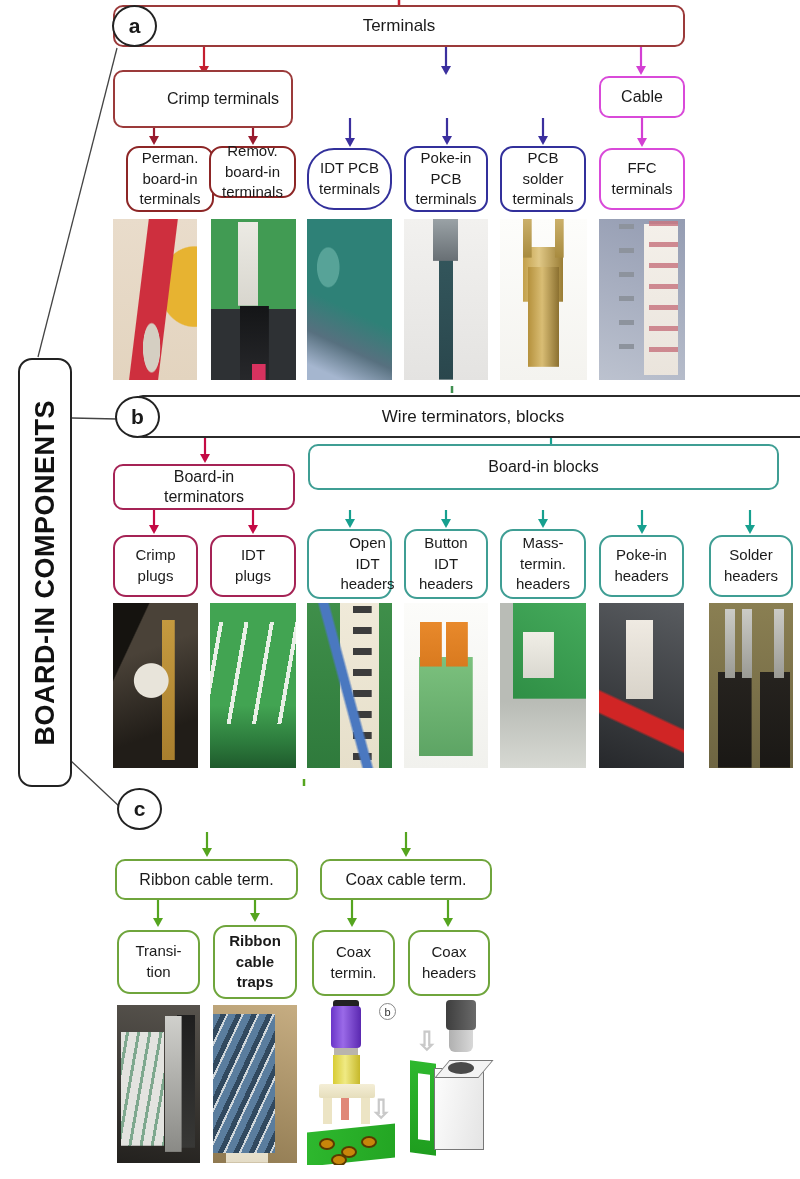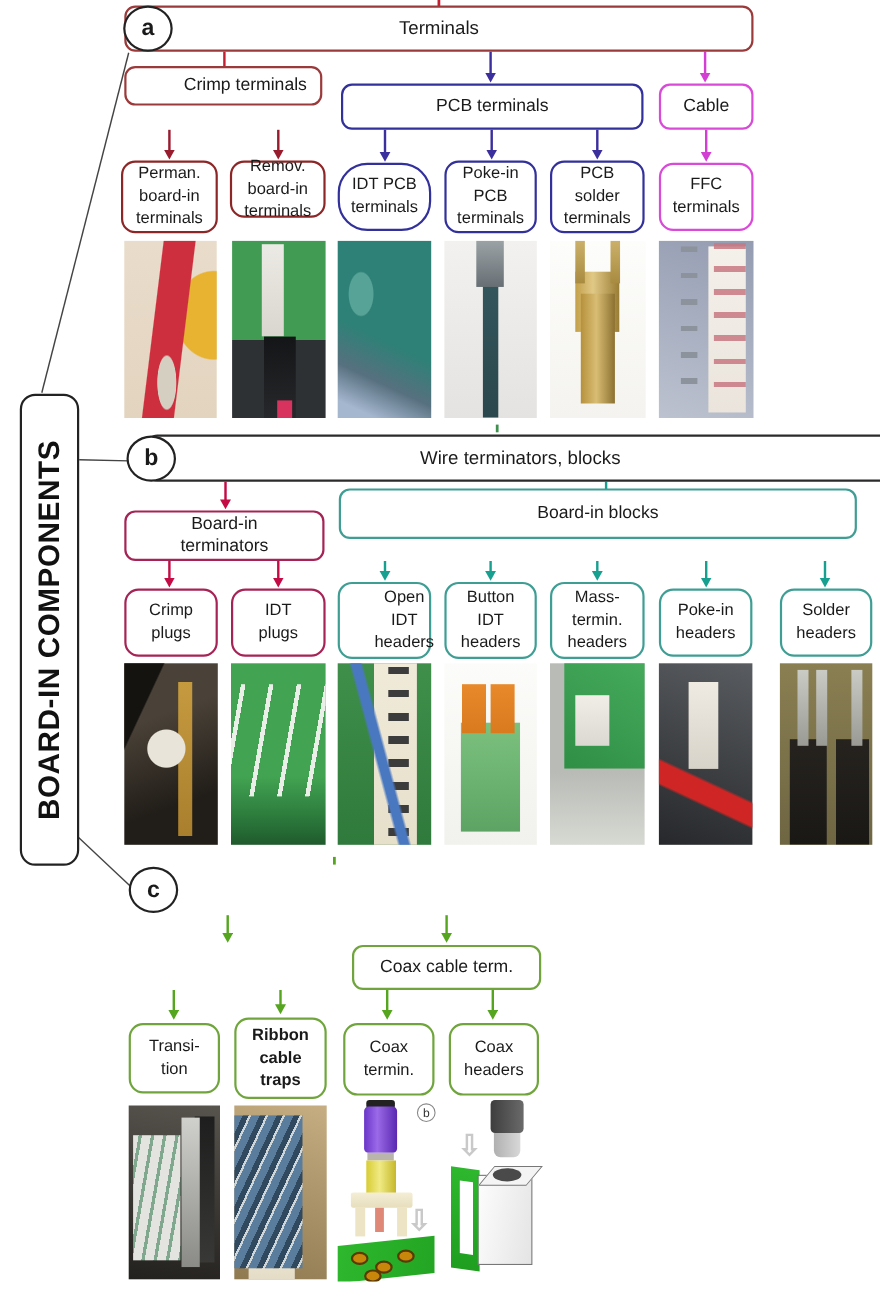--- a/index.html
+++ b/index.html
@@ -191,31 +191,28 @@
     <div class="sidebar-label">BOARD-IN COMPONENTS</div>
   </div>
 
   <div class="box title bd-darkred" style="left:113px;top:5px;width:572px;height:42px;">
     <span>Terminals</span>
   </div>
   <div class="badge" style="left:112px;top:5px;">
     <span>a</span>
   </div>
 
-  <div class="box lvl2 bd-darkred" style="left:113px;top:60px;width:180px;height:36px;padding-left:40px;">
+  <div class="box lvl2 bd-darkred" style="left:113px;top:70px;width:180px;height:58px;padding-left:40px;">
     <span>Crimp terminals</span>
-  </div>
-  <div class="box lvl2 bd-navy" style="left:310px;top:76px;width:275px;height:42px;">
-    <span>PCB terminals</span>
   </div>
   <div class="box lvl2 bd-magenta" style="left:599px;top:76px;width:86px;height:42px;">
     <span>Cable</span>
   </div>
 
-  <div class="box leaf bd-maroon" style="left:110px;top:146px;width:88px;height:66px;">
+  <div class="box leaf bd-maroon" style="left:126px;top:146px;width:88px;height:66px;">
     <span>Perman.
 board-in
 terminals</span>
   </div>
   <div class="box leaf bd-maroon" style="left:209px;top:146px;width:87px;height:52px;">
     <span>Remov.
 board-in
 terminals</span>
   </div>
   <div class="box leaf bd-navy" style="left:307px;top:148px;width:85px;height:62px;border-radius:27px;">
@@ -296,20 +293,23 @@
   <div class="photo pb3" style="left:307px;top:603px;width:85px;height:165px;"></div>
   <div class="photo pb4" style="left:404px;top:603px;width:84px;height:165px;"></div>
   <div class="photo pb5" style="left:500px;top:603px;width:86px;height:165px;"></div>
   <div class="photo pb6" style="left:599px;top:603px;width:85px;height:165px;"></div>
   <div class="photo pb7" style="left:709px;top:603px;width:84px;height:165px;"></div>
 
   <div class="badge" style="left:117px;top:788px;">
     <span>c</span>
   </div>
 
+  <div class="box lvl2 bd-green" style="left:115px;top:859px;width:183px;height:41px;">
+    <span>Ribbon cable term.</span>
+  </div>
   <div class="box leaf bd-green" style="left:117px;top:930px;width:83px;height:64px;">
     <span>Transi-
 tion</span>
   </div>
 
   <div class="box lvl2 bd-green" style="left:320px;top:859px;width:172px;height:41px;">
     <span>Coax cable term.</span>
   </div>
   <div class="box leaf bd-green" style="left:213px;top:925px;width:84px;height:74px;font-weight:bold;">
     <span>Ribbon

